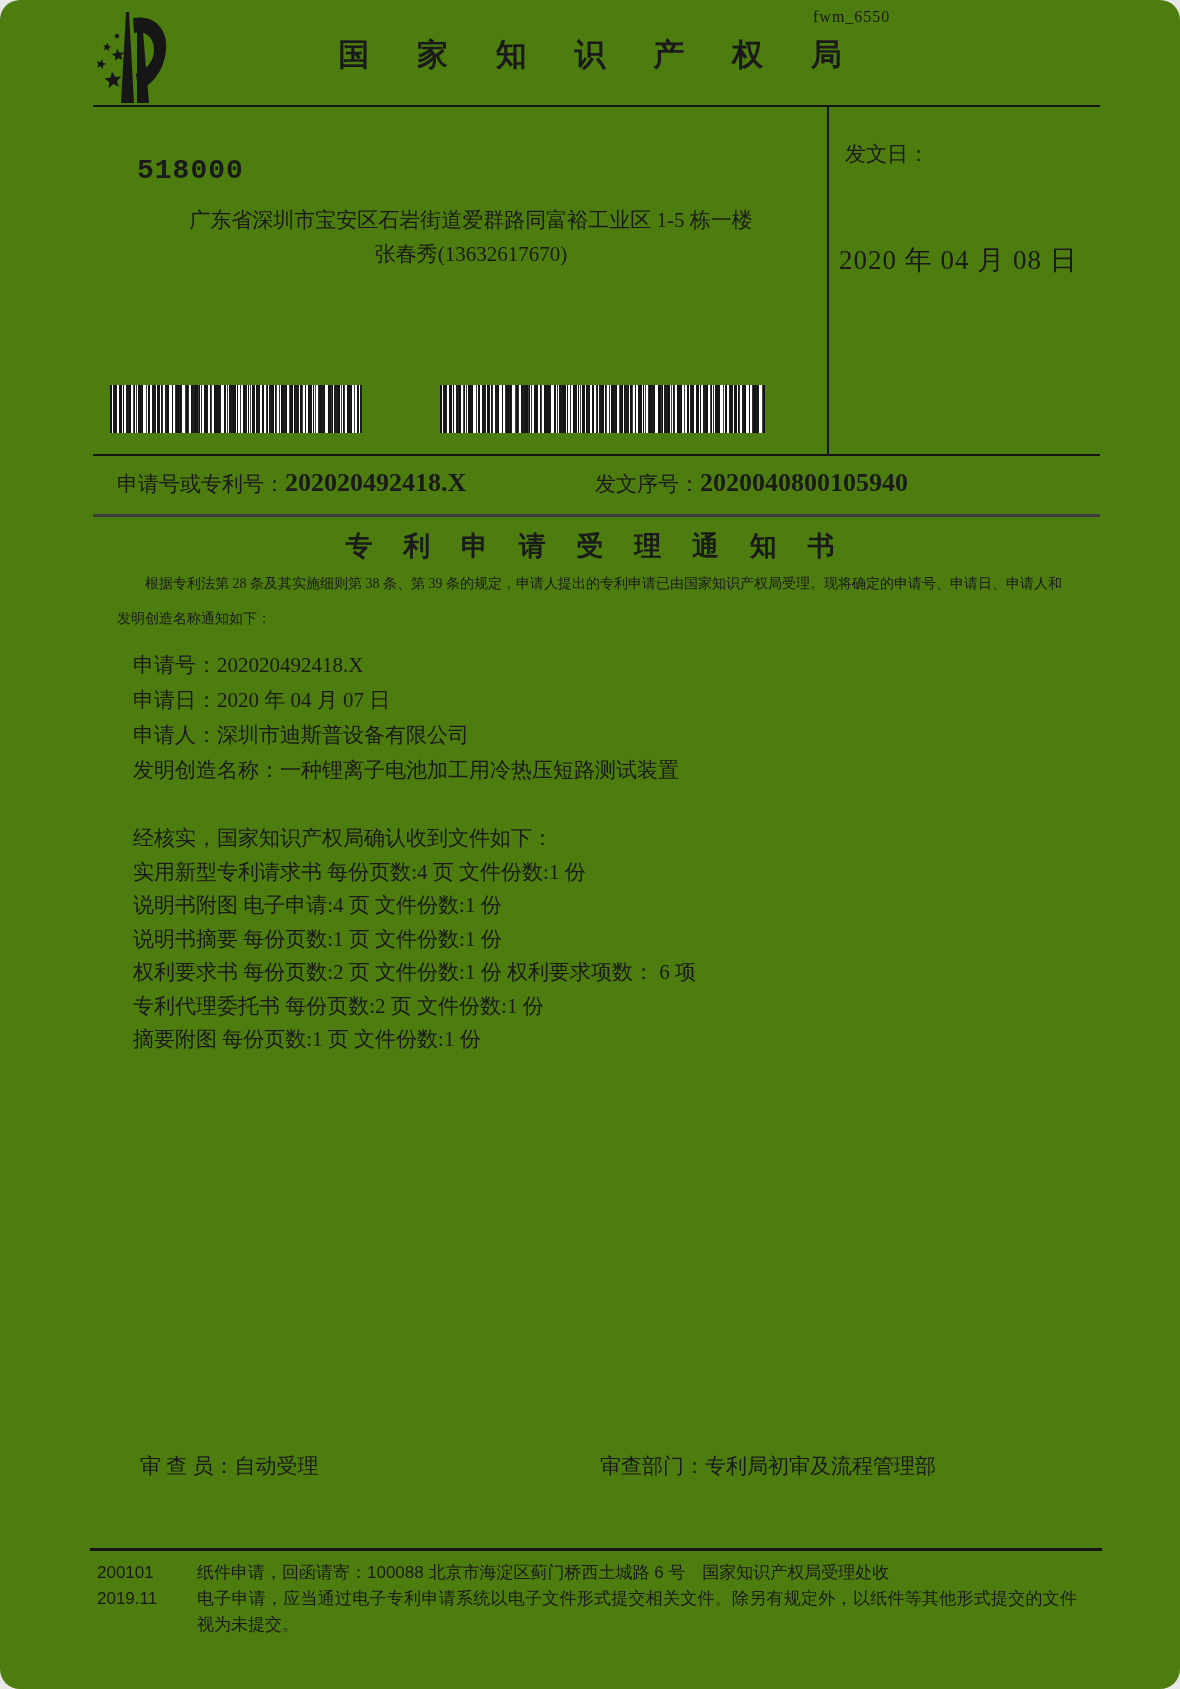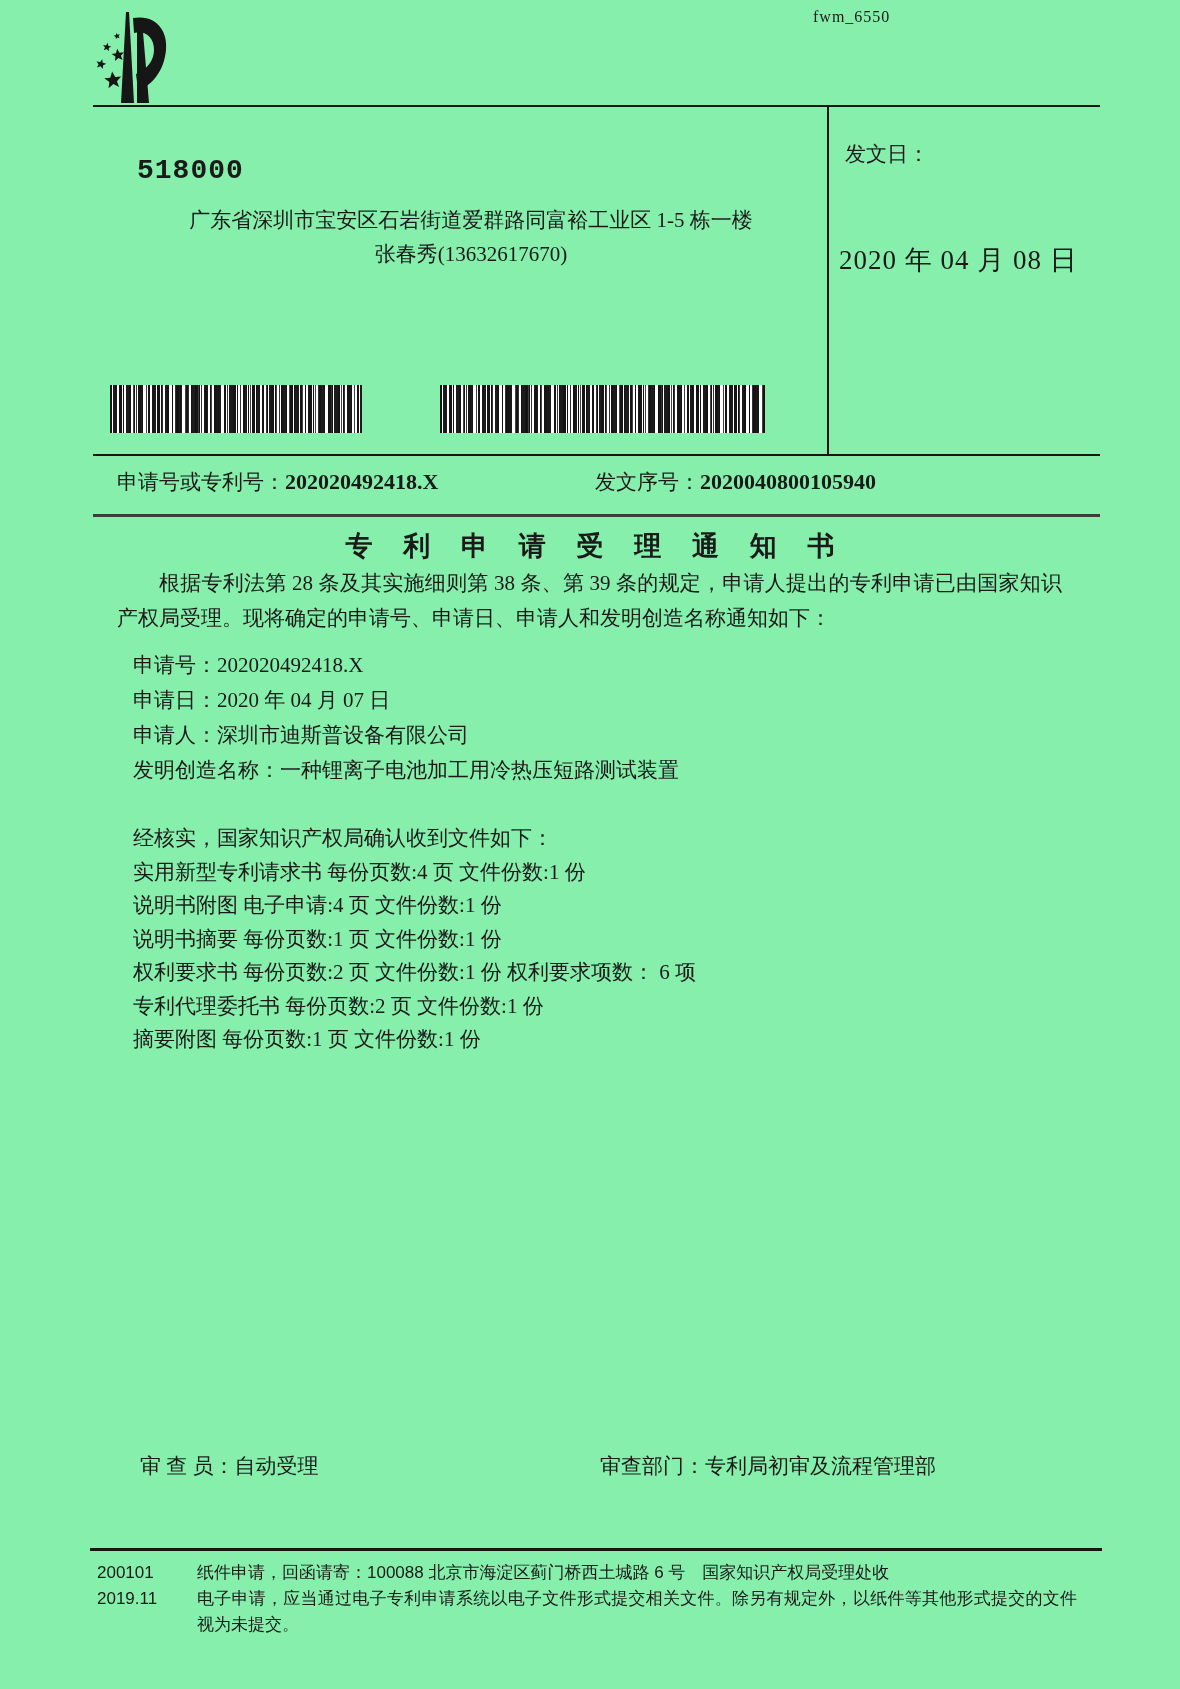--- a/index.html
+++ b/index.html
@@ -1,20 +1,21 @@
 <!DOCTYPE html>
 <html><head>
 <meta charset="utf-8">
 <style>
   html,body{margin:0;padding:0;background:#e8e8e8;}
   .page{
     position:relative;width:1180px;height:1689px;margin:0 auto;
-    background:#86efac;color:#1a1a1a;
+    background:#4d7c0f;color:#1a1a1a;
     font-family:"Liberation Serif","DejaVu Serif",serif;
     overflow:hidden;
+    border-radius:20px;
   }
   .abs{position:absolute;}
   
   .watermark{left:813px;top:8px;font-size:16px;letter-spacing:1px;}
   .logo{left:66px;top:10px;width:110px;height:100px;}
   .agency-title{left:0;top:34px;width:100%;text-align:center;
     font-size:31px;font-weight:bold;letter-spacing:20px;text-indent:20px;}
   
   .info-box{left:93px;top:105px;width:1007px;height:347px;
     border-top:2px solid #161616;border-bottom:2px solid #161616;}
@@ -27,26 +28,26 @@
   .barcode{position:absolute;top:278px;height:48px;
     background-image:
       repeating-linear-gradient(90deg,#141414 0 2px,rgba(0,0,0,0) 2px 5px,#141414 5px 6px,rgba(0,0,0,0) 6px 9px,#141414 9px 12px,rgba(0,0,0,0) 12px 13px,#141414 13px 14px,rgba(0,0,0,0) 14px 19px),
       repeating-linear-gradient(90deg,#333 0 1px,#fff 1px 3px,#1c1c1c 3px 7px,#fff 7px 10px,#444 10px 11px,#fff 11px 13px);}
   .barcode-1{left:17px;width:252px;}
   .barcode-2{left:347px;width:325px;}
   
   .ref-row{left:117px;top:468px;width:983px;font-size:21px;}
   .ref-app{position:absolute;left:0;top:0;}
   .ref-serial{position:absolute;left:478px;top:0;}
-  .num{font-weight:bold;font-size:22px;}
+  .num{font-weight:bold;font-size:26px;}
   .section-divider{left:93px;top:514px;width:1007px;height:3px;background:#3d3d3d;}
   
   .notice-title{left:0;top:528px;width:100%;text-align:center;
     font-size:27px;font-weight:bold;letter-spacing:12px;text-indent:12px;}
-  .notice-intro{left:117px;top:566px;width:945px;font-size:21px;line-height:35px;
+  .notice-intro{left:117px;top:566px;width:945px;font-size:14px;line-height:35px;
     text-align:justify;text-indent:2em;margin:0;}
   .fields{left:133px;top:648px;font-size:21px;line-height:35px;}
   .received{left:133px;top:822px;font-size:21px;line-height:33.5px;}
   
   .tips{left:95px;top:1146px;width:967px;font-size:19px;line-height:35px;}
   .tips p{margin:0;text-align:justify;}
   .tips .tip{text-indent:2em;}
   .tips-label{font-size:18px;}
   
   .signoff{left:0;top:1452px;width:100%;font-size:21px;}
@@ -75,20 +76,21 @@
     <path class="ink" d="M55,2 L58,2 L63,93 L50,93 Z"></path>
     <path class="ink" d="M66,22 L72,22 L78,93 L66,93 Z"></path>
     <path class="ink" d="M62,8 C86,4 97,22 95,40 C93,62 80,76 67,80 L65,64 C76,60 83,50 83,40 C83,27 74,20 63,23 Z"></path>
     <use href="#star" transform="translate(46,26) scale(0.32) rotate(-15)"></use>
     <use href="#star" transform="translate(36,37) scale(0.42) rotate(10)"></use>
     <use href="#star" transform="translate(47,45) scale(0.62) rotate(-8)"></use>
     <use href="#star" transform="translate(30,54) scale(0.50) rotate(14)"></use>
     <use href="#star" transform="translate(42,70) scale(0.85) rotate(-6)"></use>
   </svg>
 
+  <div class="abs agency-title">国 家 知 识 产 权 局</div>
 
   <div class="abs info-box">
     <div class="v-divider"></div>
     <div class="postcode">518000</div>
     <div class="addr-block">
       <div>广东省深圳市宝安区石岩街道爱群路同富裕工业区 1-5 栋一楼</div>
       <div>张春秀(13632617670)</div>
     </div>
     <div class="dispatch-label">发文日：</div>
     <div class="dispatch-date">2020 年 04 月 08 日</div>

